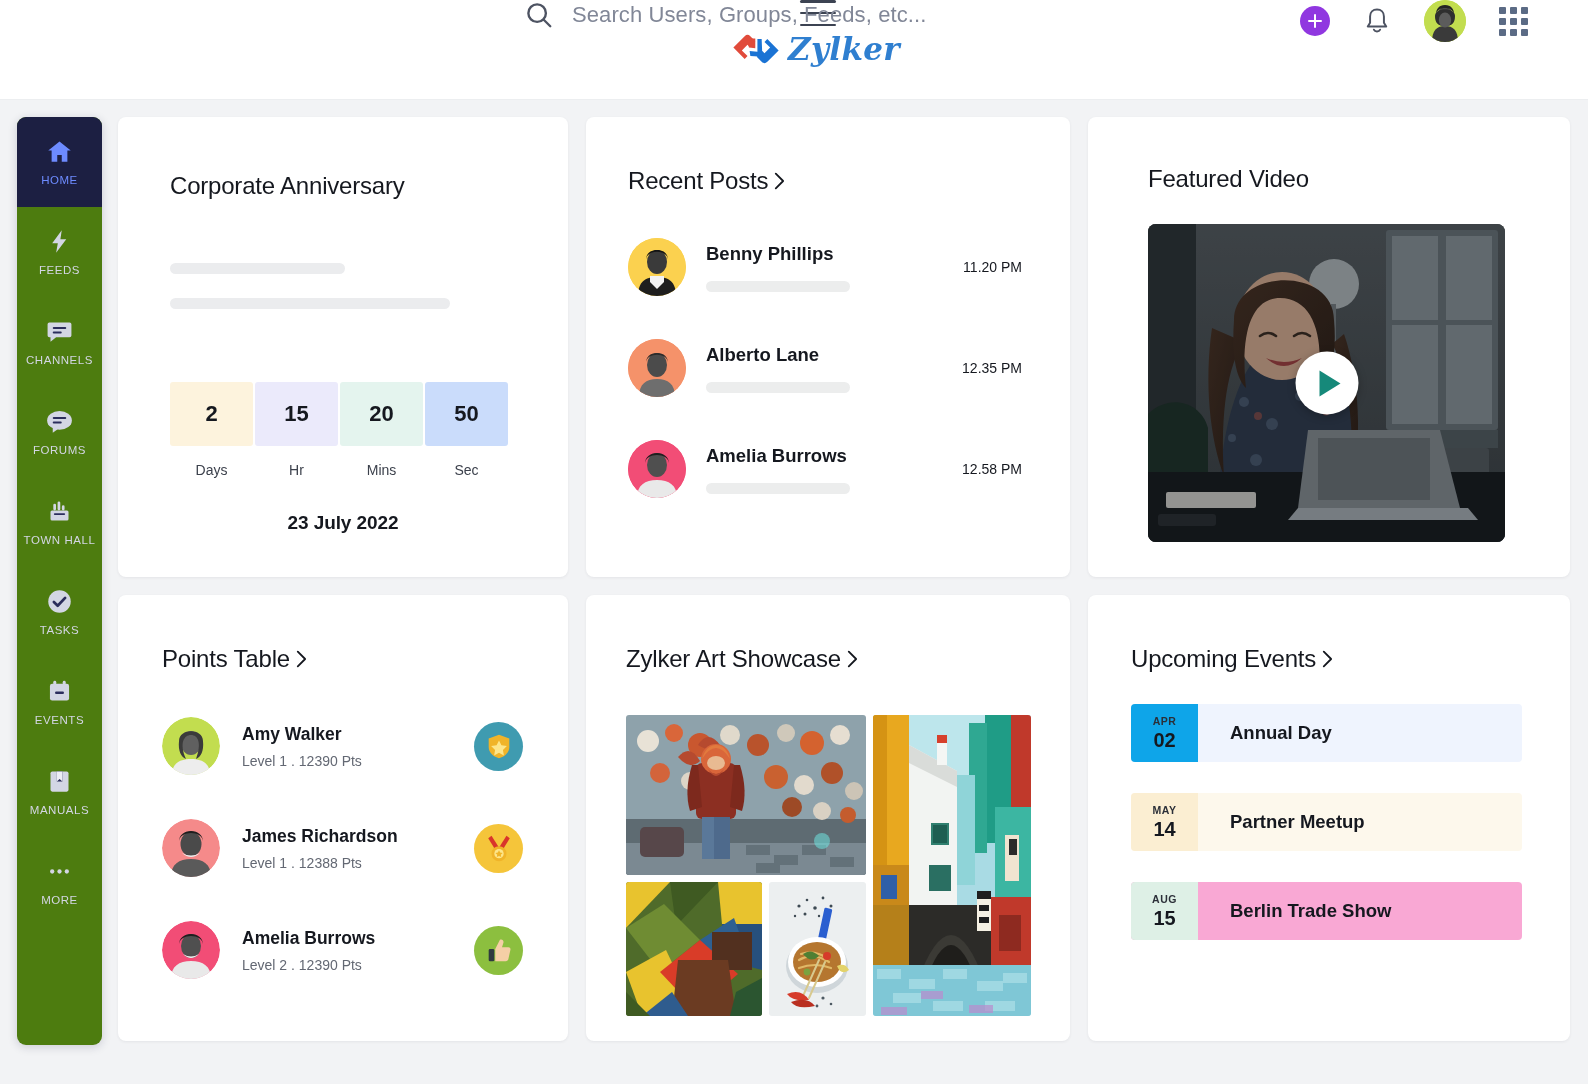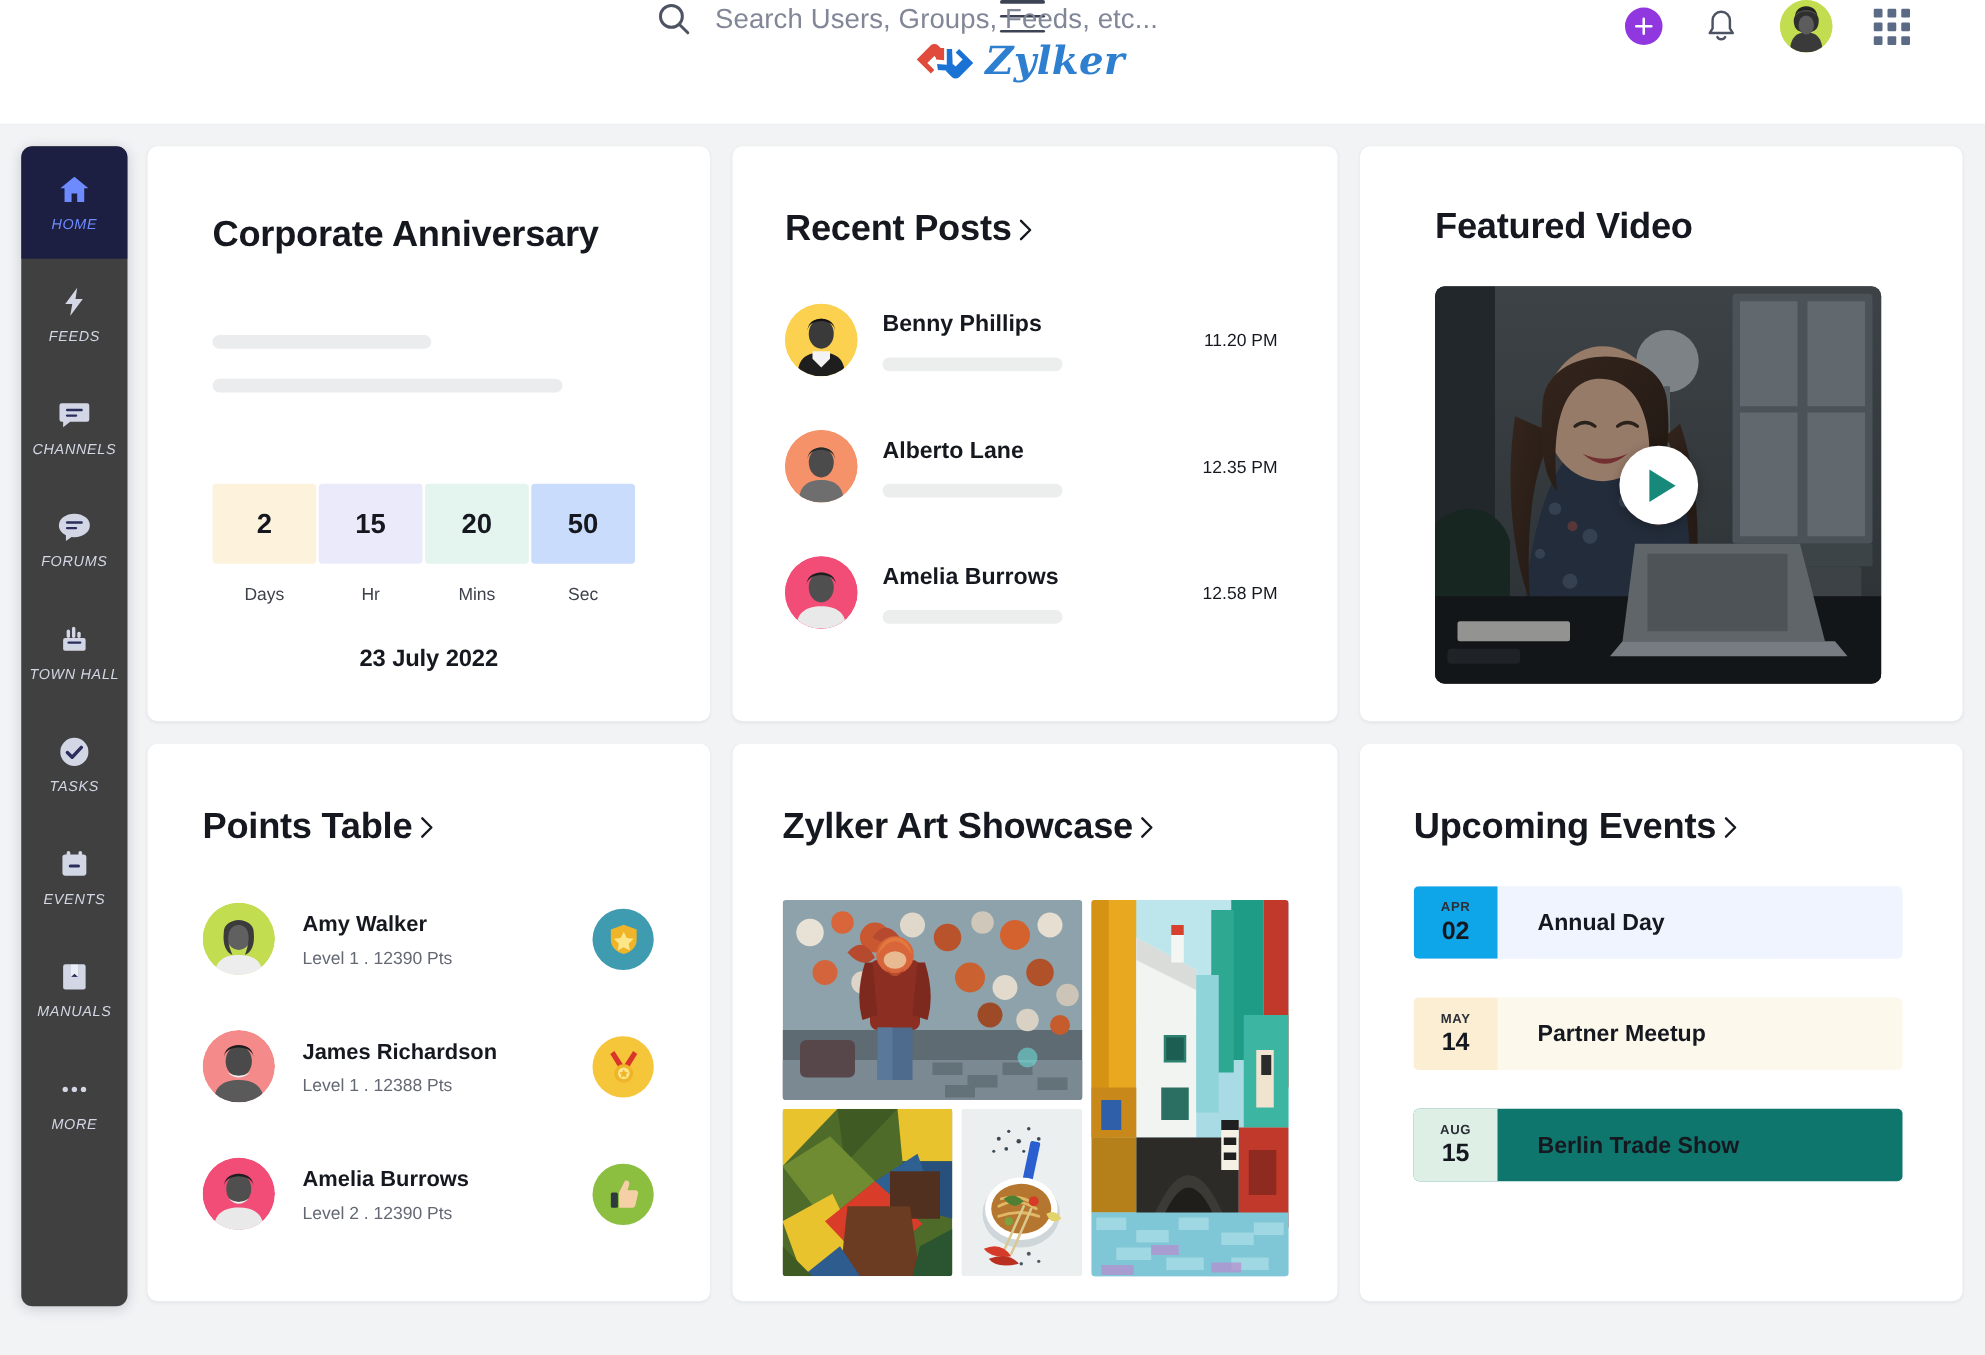--- a/index.html
+++ b/index.html
@@ -102,26 +102,25 @@
     gap: 4px; cursor: pointer;
   }
   .grid-btn i { display: block; width: 7px; height: 7px; background: #5b6b85; border-radius: 1px; }
 
   
   .sidebar {
     position: absolute;
     left: 17px; top: 117px;
     width: 85px;
     height: 928px;
-    background: #404040;
+    background: #4d7c0f;
     border-radius: 9px 9px 9px 9px;
     box-shadow: 0 2px 10px rgba(30,30,60,.18);
     overflow: hidden;
     z-index: 4;
-    font-style: italic;
   }
   .nav-item {
     height: 90px;
     display: flex; flex-direction: column;
     align-items: center; justify-content: center;
     gap: 9px;
     cursor: pointer;
     color: #d3d6e4;
   }
   .nav-item.active { background: #1c1f42; color: #6d8bff; }
@@ -145,22 +144,22 @@
     gap: 18px 18px;
   }
   .card {
     background: #ffffff;
     border-radius: 8px;
     box-shadow: 0 1px 3px rgba(40,45,60,.07);
     position: relative;
     overflow: hidden;
   }
   .card-title {
-    font-size: 29px;
-    font-weight: 700;
+    font-size: 24px;
+    font-weight: 400;
     color: #15181f;
     letter-spacing: -.2px;
   }
   .card-head {
     display: flex; align-items: center; justify-content: flex-start;
   }
   .chev { width: 22px; height: 22px; cursor: pointer; flex: 0 0 auto; }
 
   
   .anniv { padding: 55px 52px 0 52px; }
@@ -879,21 +878,21 @@
         </div>
 
         <div class="ev-row" style="background:#fdf8ec">
           <div class="ev-date" style="background:#fbeed2">
             <span class="ev-mon">MAY</span>
             <span class="ev-day">14</span>
           </div>
           <div class="ev-name">Partner Meetup</div>
         </div>
 
-        <div class="ev-row" style="background:#0f766e">
+        <div class="ev-row" style="background:#f9a8d4">
           <div class="ev-date" style="background:#def0e6">
             <span class="ev-mon">AUG</span>
             <span class="ev-day">15</span>
           </div>
           <div class="ev-name">Berlin Trade Show</div>
         </div>
       </div>
     </div>
 
   </div>

